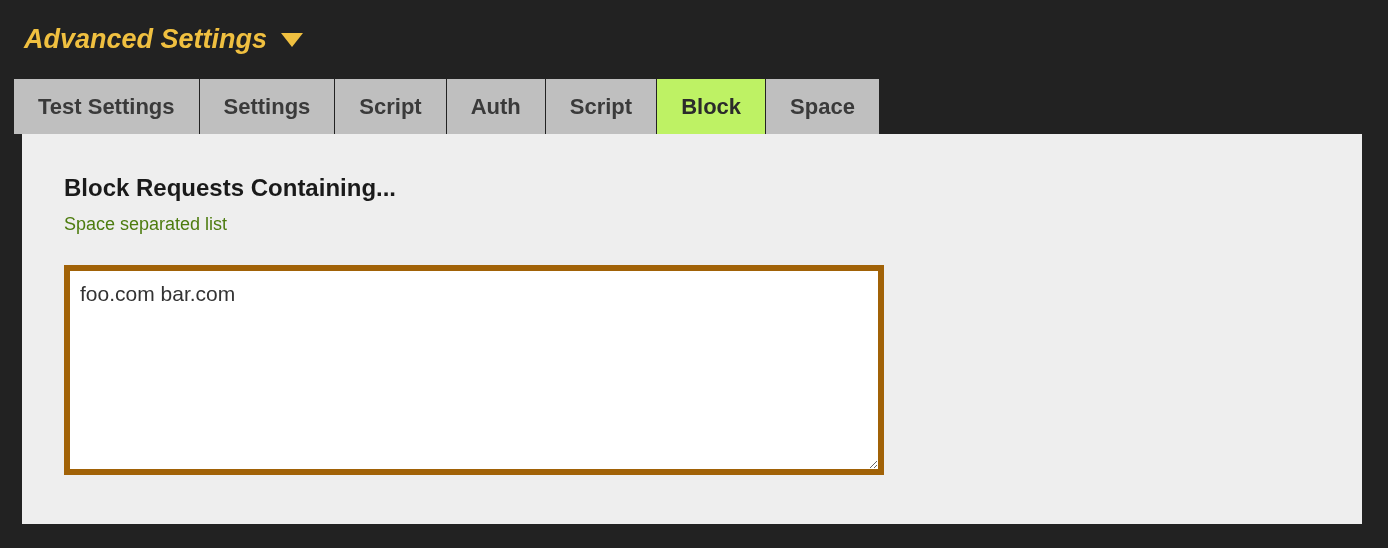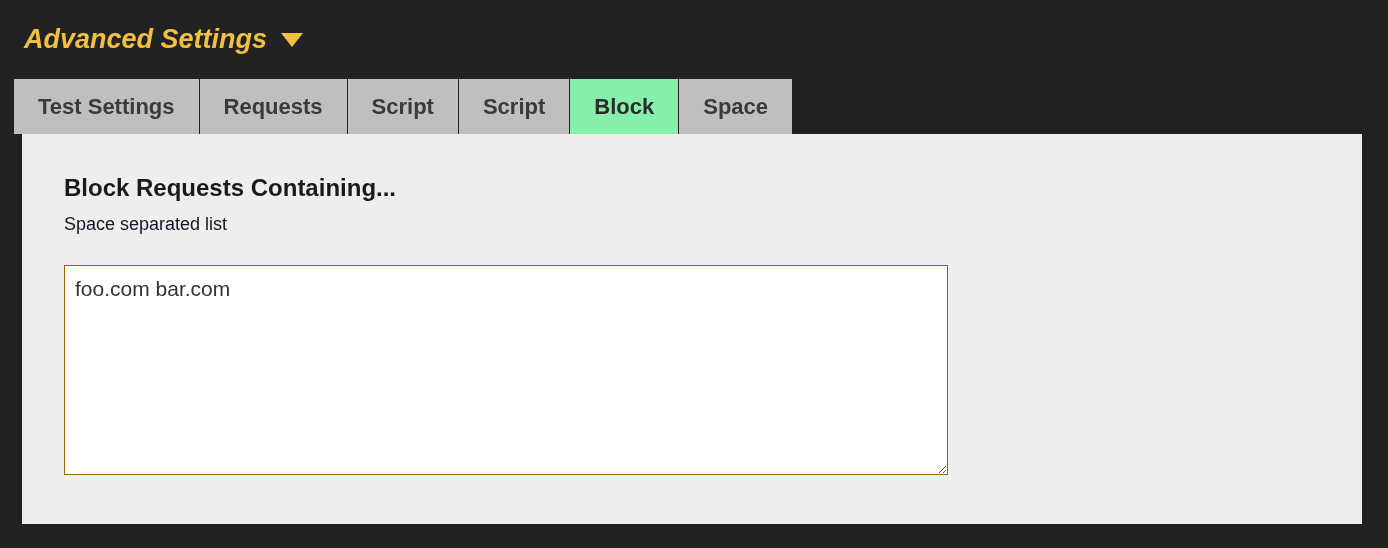--- a/index.html
+++ b/index.html
@@ -39,66 +39,67 @@
     color: #3a3a3a;
     font-size: 22px;
     font-weight: bold;
     padding: 15px 24px 14px 24px;
     border-right: 1px solid #222;
     cursor: pointer;
     user-select: none;
   }
   .tab:last-child { border-right: none; }
   .tab.active {
-    background: #86efac;
+    background: #bef264;
     color: #2b2b2b;
   }
   .tab-content {
     background: #eeeeee;
     margin-left: 22px;
     margin-right: 26px;
     padding: 40px 40px 40px 42px;
     min-height: 390px;
   }
   .section-title {
     font-size: 24px;
     font-weight: bold;
     color: #1a1a1a;
     margin-bottom: 12px;
   }
   .section-help {
     font-size: 18px;
-    color: #0f172a;
+    color: #4d7c0f;
     margin-bottom: 30px;
   }
   .block-textarea {
-    width: 884px;
+    width: 820px;
     height: 210px;
     background: #ffffff;
-    border: 1px solid #a16207;
+    border: 6px solid #a16207;
     font-size: 21px;
     font-family: "Helvetica Neue", Arial, sans-serif;
     color: #333;
     padding: 10px 10px;
     resize: both;
     line-height: 1.25;
   }
 </style>
 </head>
 <body>
 
 <div class="panel-header">
   <span class="panel-title">Advanced Settings</span>
   <span class="chevron"></span>
 </div>
 
 <div class="tabs">
   <div class="tab"><span>Test Settings</span></div>
-  <div class="tab"><span>Requests</span></div>
+  <div class="tab"><span>Settings</span></div>
   <div class="tab"><span>Script</span></div>
+  <div class="tab"><span>Auth</span></div>
   <div class="tab"><span>Script</span></div>
   <div class="tab active"><span>Block</span></div>
   <div class="tab"><span>Space</span></div>
 </div>
 
 <div class="tab-content">
   <div class="section-title">Block Requests Containing...</div>
   <div class="section-help">Space separated list</div>
   <textarea class="block-textarea" style="">foo.com bar.com</textarea>
 </div>

